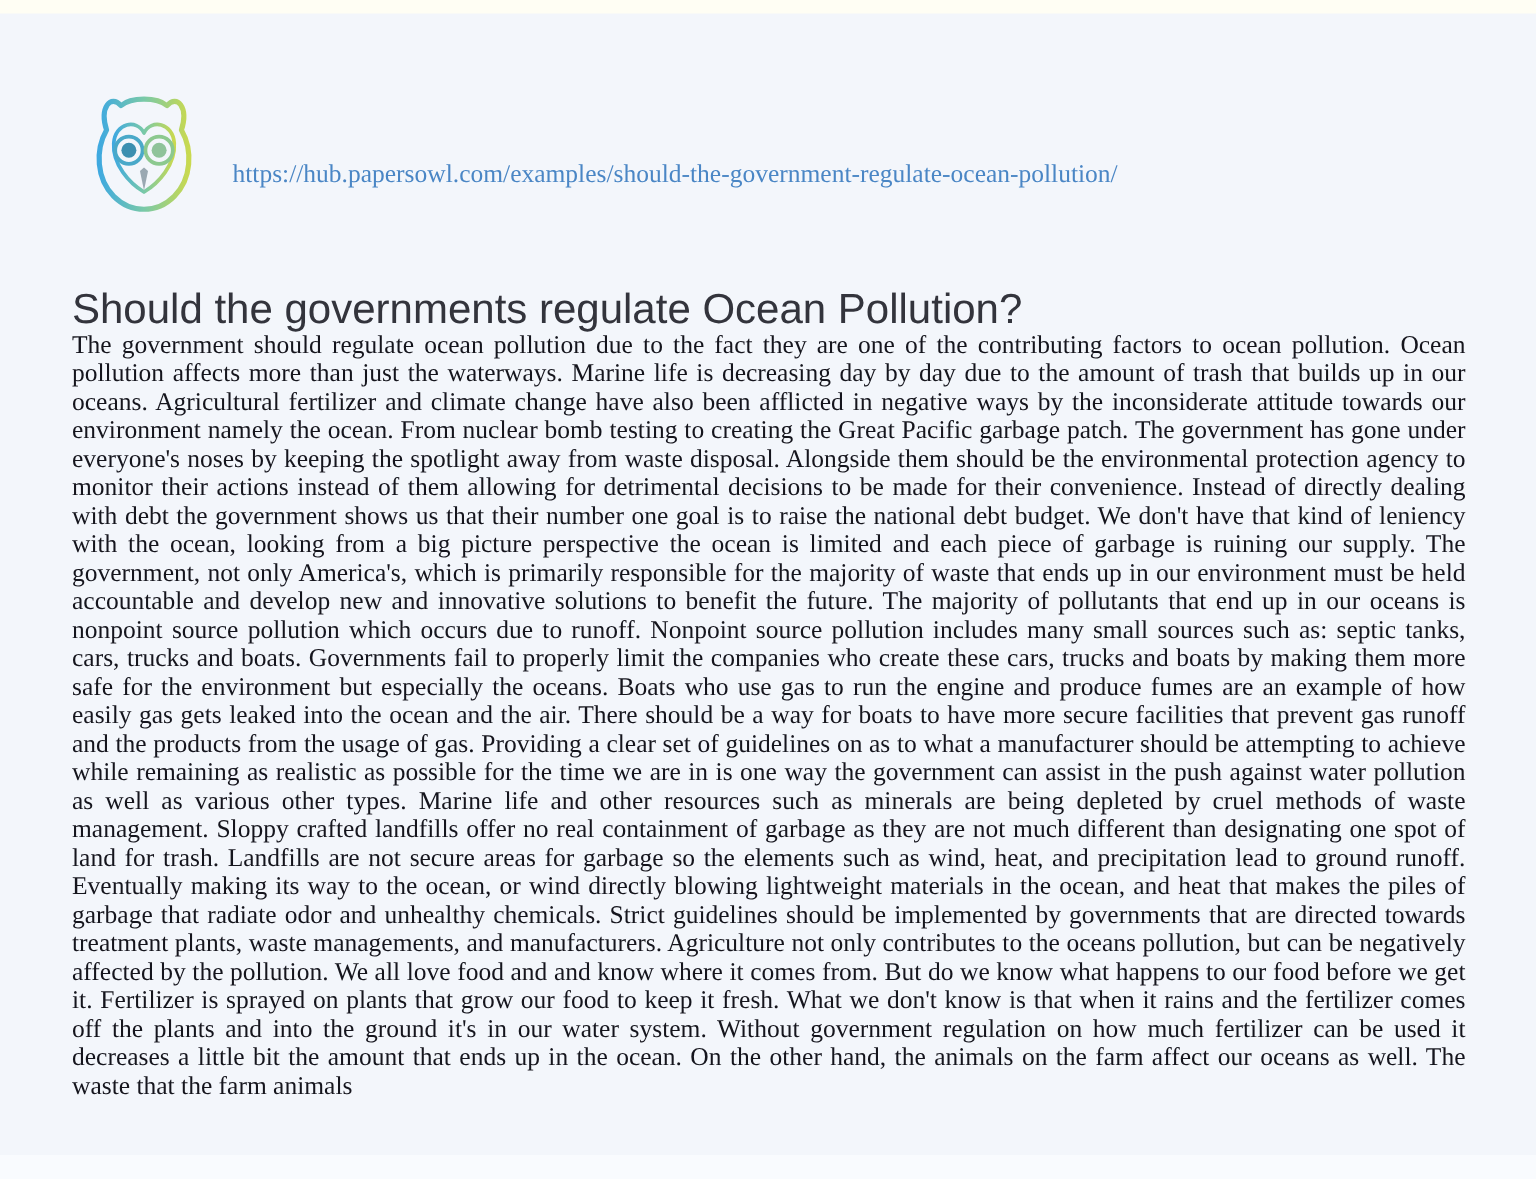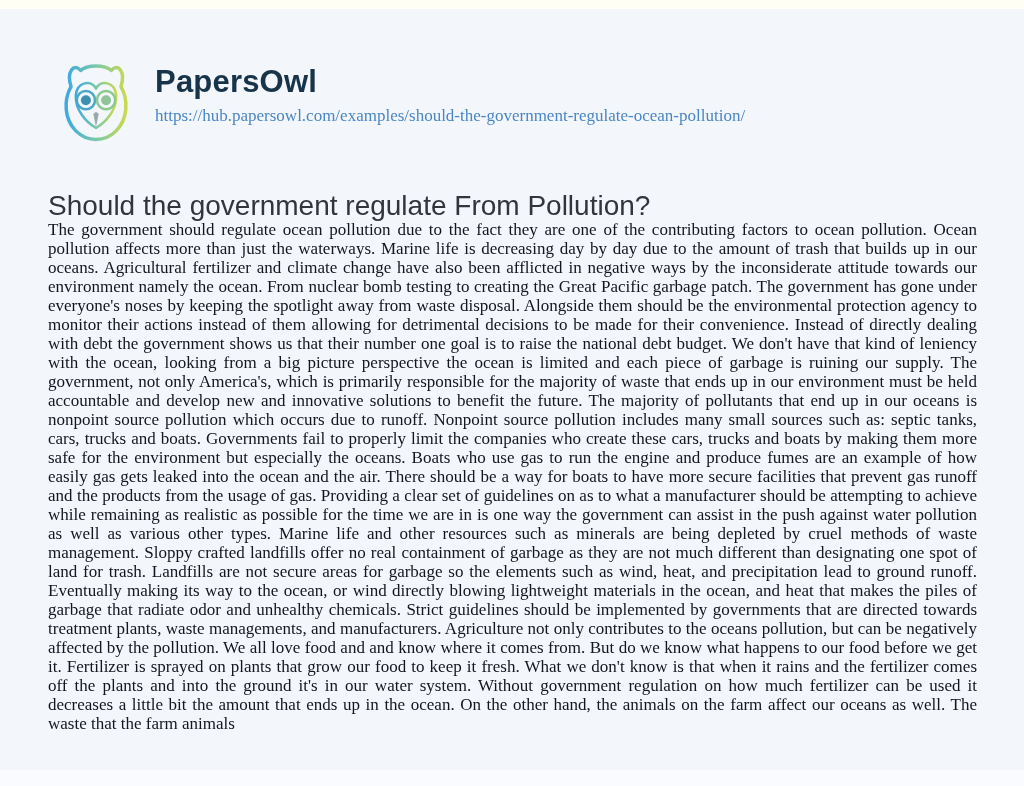--- a/index.html
+++ b/index.html
@@ -88,21 +88,20 @@
       </linearGradient>
     </defs>
     <path d="M24,32 C19,16 27,7 34,15 C41,9 59,9 66,15 C73,7 81,16 76,32 C84,46 83,66 71,78 C59,90 41,90 29,78 C17,66 16,46 24,32 Z" fill="none" stroke="url(#owlgrad)" stroke-width="3.6" stroke-linejoin="round"></path>
     <path d="M50,34 C55,24 70,27 71,41 C72,56 60,69 50,75 C40,69 28,56 29,41 C30,27 45,24 50,34 Z" fill="none" stroke="url(#owlgrad)" stroke-width="2.6" stroke-linejoin="round"></path>
     <circle cx="39.5" cy="46" r="9.5" fill="none" stroke="#4aa9c9" stroke-width="2.6"></circle>
     <circle cx="39.5" cy="46" r="5.2" fill="#3c8fb0"></circle>
     <circle cx="60.5" cy="46" r="9.5" fill="none" stroke="#8cc98f" stroke-width="2.6"></circle>
     <circle cx="60.5" cy="46" r="5.2" fill="#8fc39a"></circle>
     <path d="M50,58 L47.2,60.5 L50,74 L52.8,60.5 Z" fill="#9aa8b2"></path>
   </svg>
-  <div class="brand">PapersOwl</div>
   <a class="page-url" href="#">https://hub.papersowl.com/examples/should-the-government-regulate-ocean-pollution/</a>
 </div>
 
-<h1 class="article-title">Should the government regulate From Pollution?</h1>
+<h1 class="article-title">Should the governments regulate Ocean Pollution?</h1>
 
 <div class="article-body">The government should regulate ocean pollution due to the fact they are one of the contributing factors to ocean pollution. Ocean pollution affects more than just the waterways. Marine life is decreasing day by day due to the amount of trash that builds up in our oceans. Agricultural fertilizer and climate change have also been afflicted in negative ways by the inconsiderate attitude towards our environment namely the ocean. From nuclear bomb testing to creating the Great Pacific garbage patch. The government has gone under everyone's noses by keeping the spotlight away from waste disposal. Alongside them should be the environmental protection agency to monitor their actions instead of them allowing for detrimental decisions to be made for their convenience. Instead of directly dealing with debt the government shows us that their number one goal is to raise the national debt budget. We don't have that kind of leniency with the ocean, looking from a big picture perspective the ocean is limited and each piece of garbage is ruining our supply. The government, not only America's, which is primarily responsible for the majority of waste that ends up in our environment must be held accountable and develop new and innovative solutions to benefit the future. The majority of pollutants that end up in our oceans is nonpoint source pollution which occurs due to runoff. Nonpoint source pollution includes many small sources such as: septic tanks, cars, trucks and boats. Governments fail to properly limit the companies who create these cars, trucks and boats by making them more safe for the environment but especially the oceans. Boats who use gas to run the engine and produce fumes are an example of how easily gas gets leaked into the ocean and the air. There should be a way for boats to have more secure facilities that prevent gas runoff and the products from the usage of gas. Providing a clear set of guidelines on as to what a manufacturer should be attempting to achieve while remaining as realistic as possible for the time we are in is one way the government can assist in the push against water pollution as well as various other types. Marine life and other resources such as minerals are being depleted by cruel methods of waste management. Sloppy crafted landfills offer no real containment of garbage as they are not much different than designating one spot of land for trash. Landfills are not secure areas for garbage so the elements such as wind, heat, and precipitation lead to ground runoff. Eventually making its way to the ocean, or wind directly blowing lightweight materials in the ocean, and heat that makes the piles of garbage that radiate odor and unhealthy chemicals. Strict guidelines should be implemented by governments that are directed towards treatment plants, waste managements, and manufacturers. Agriculture not only contributes to the oceans pollution, but can be negatively affected by the pollution. We all love food and and know where it comes from. But do we know what happens to our food before we get it. Fertilizer is sprayed on plants that grow our food to keep it fresh. What we don't know is that when it rains and the fertilizer comes off the plants and into the ground it's in our water system. Without government regulation on how much fertilizer can be used it decreases a little bit the amount that ends up in the ocean. On the other hand, the animals on the farm affect our oceans as well. The waste that the farm animals</div>
 
 <div class="bottom-strip"></div>
 
 </body></html>

